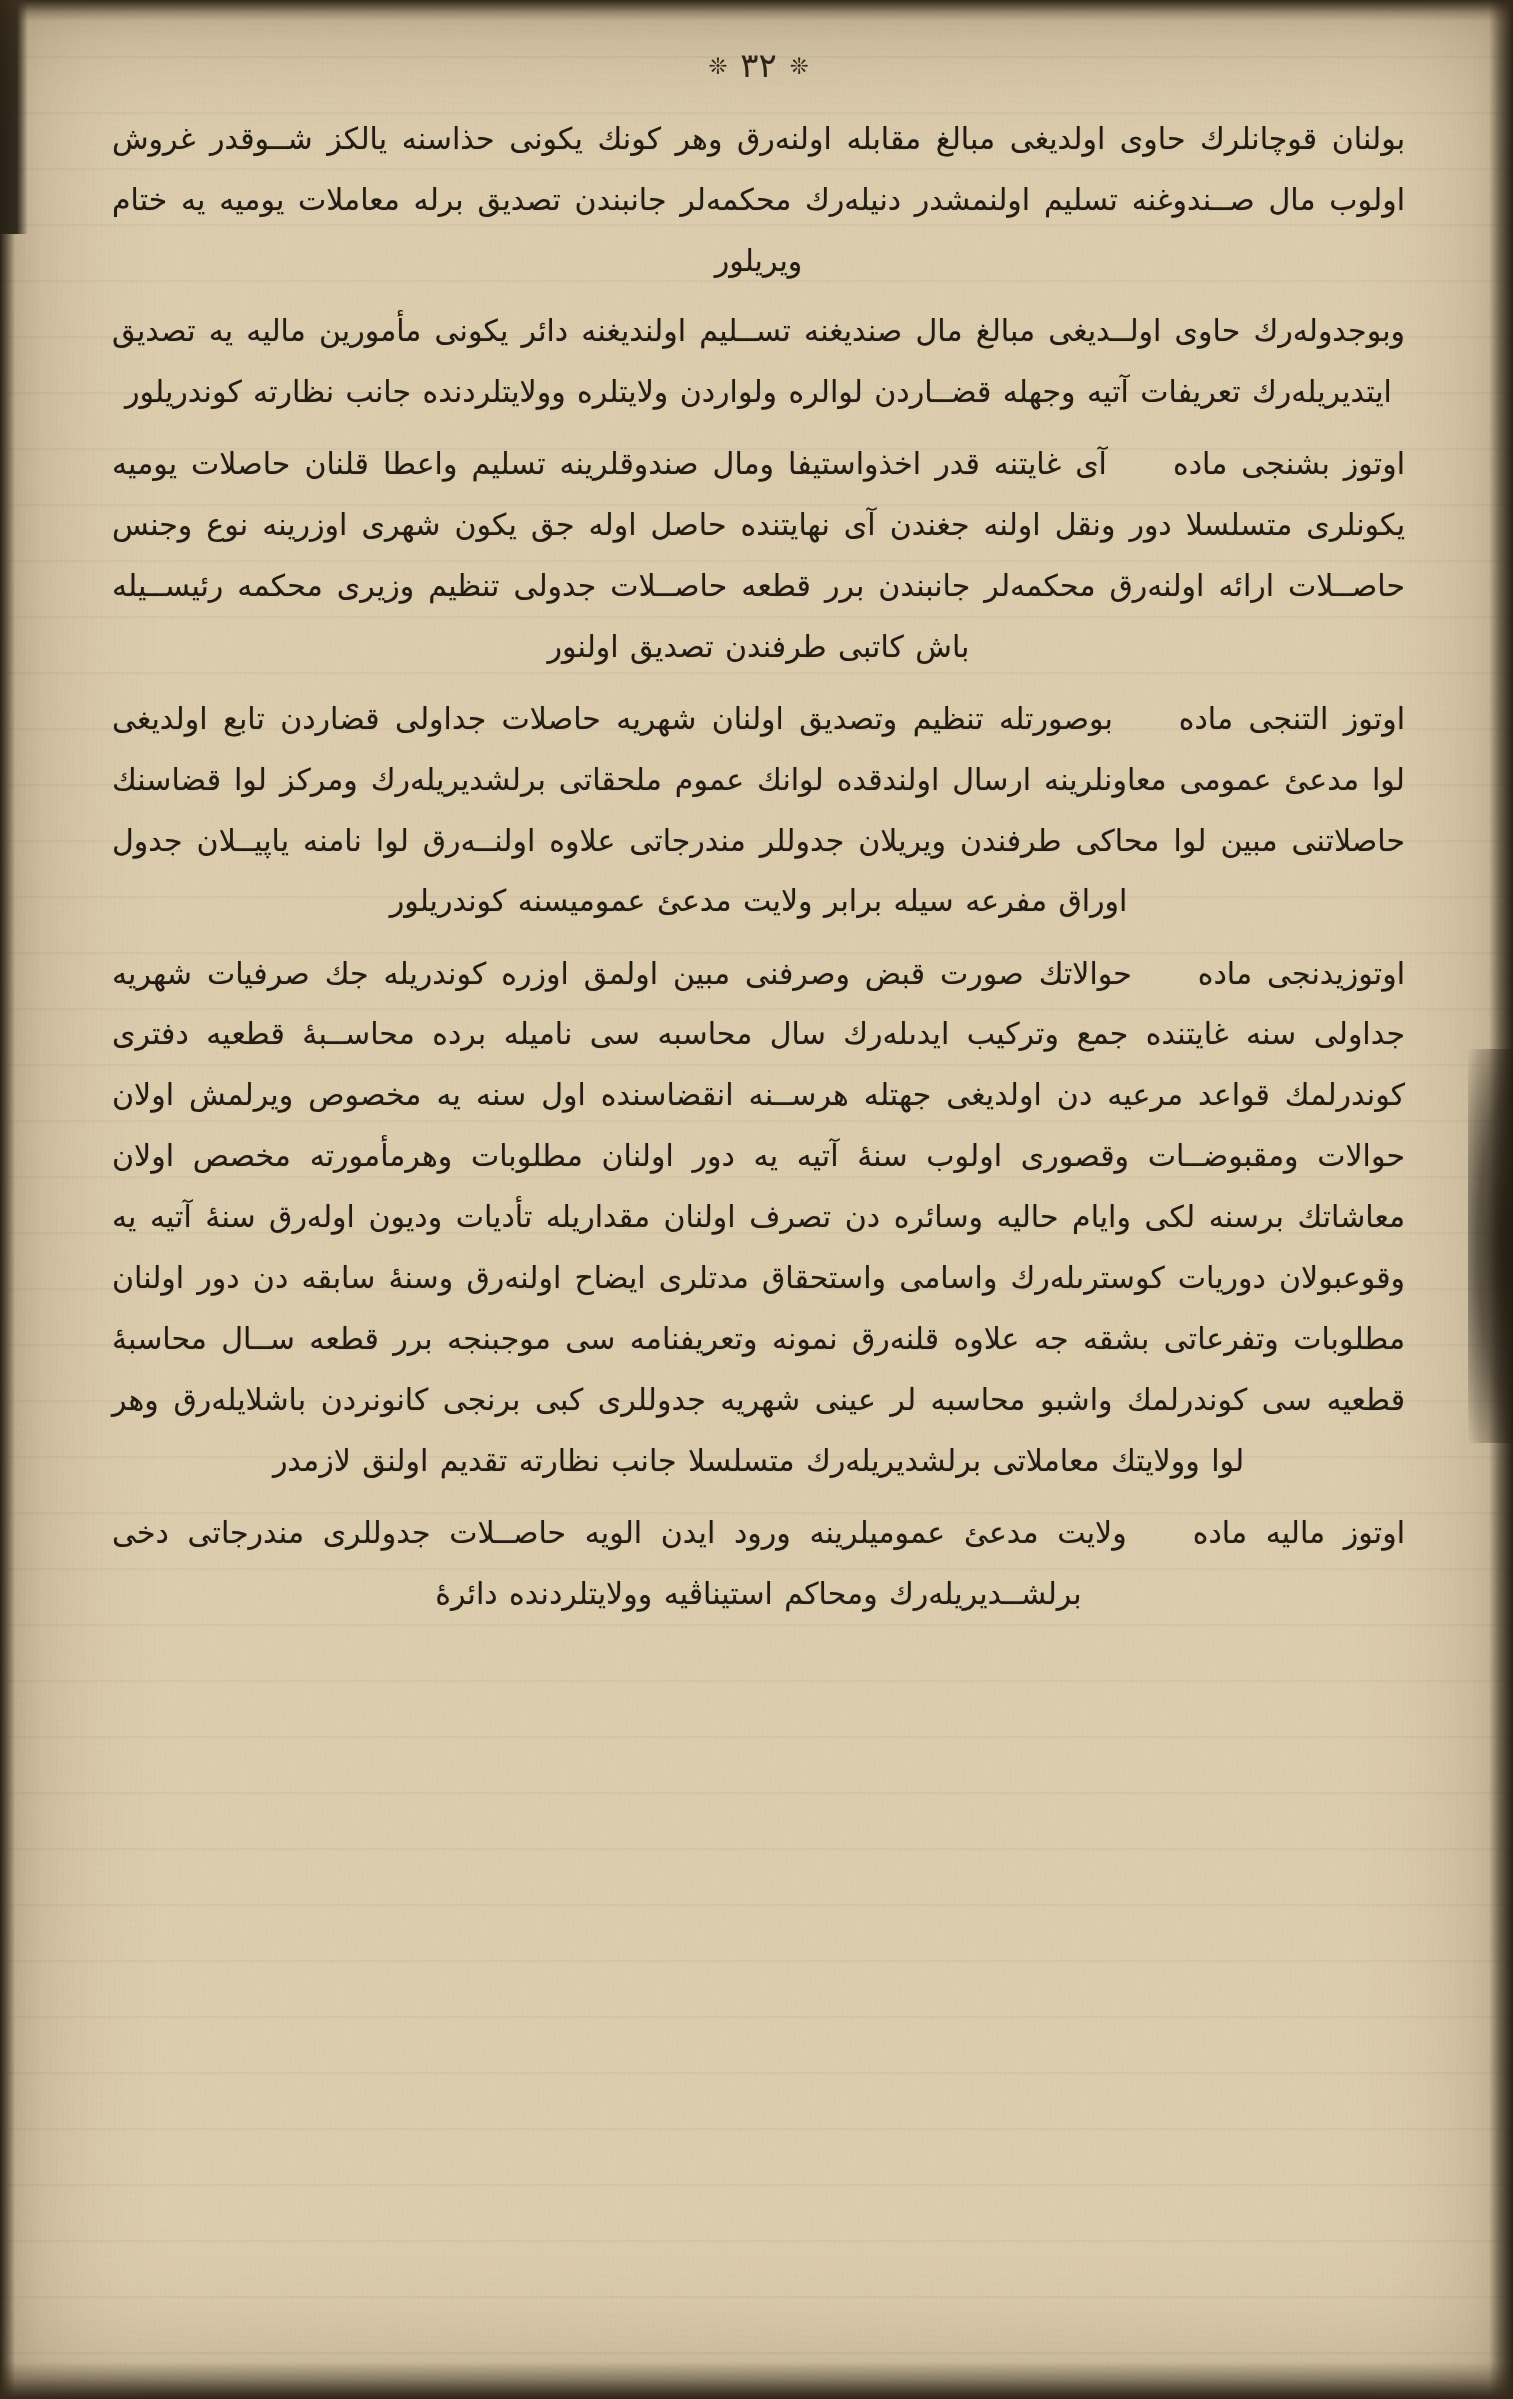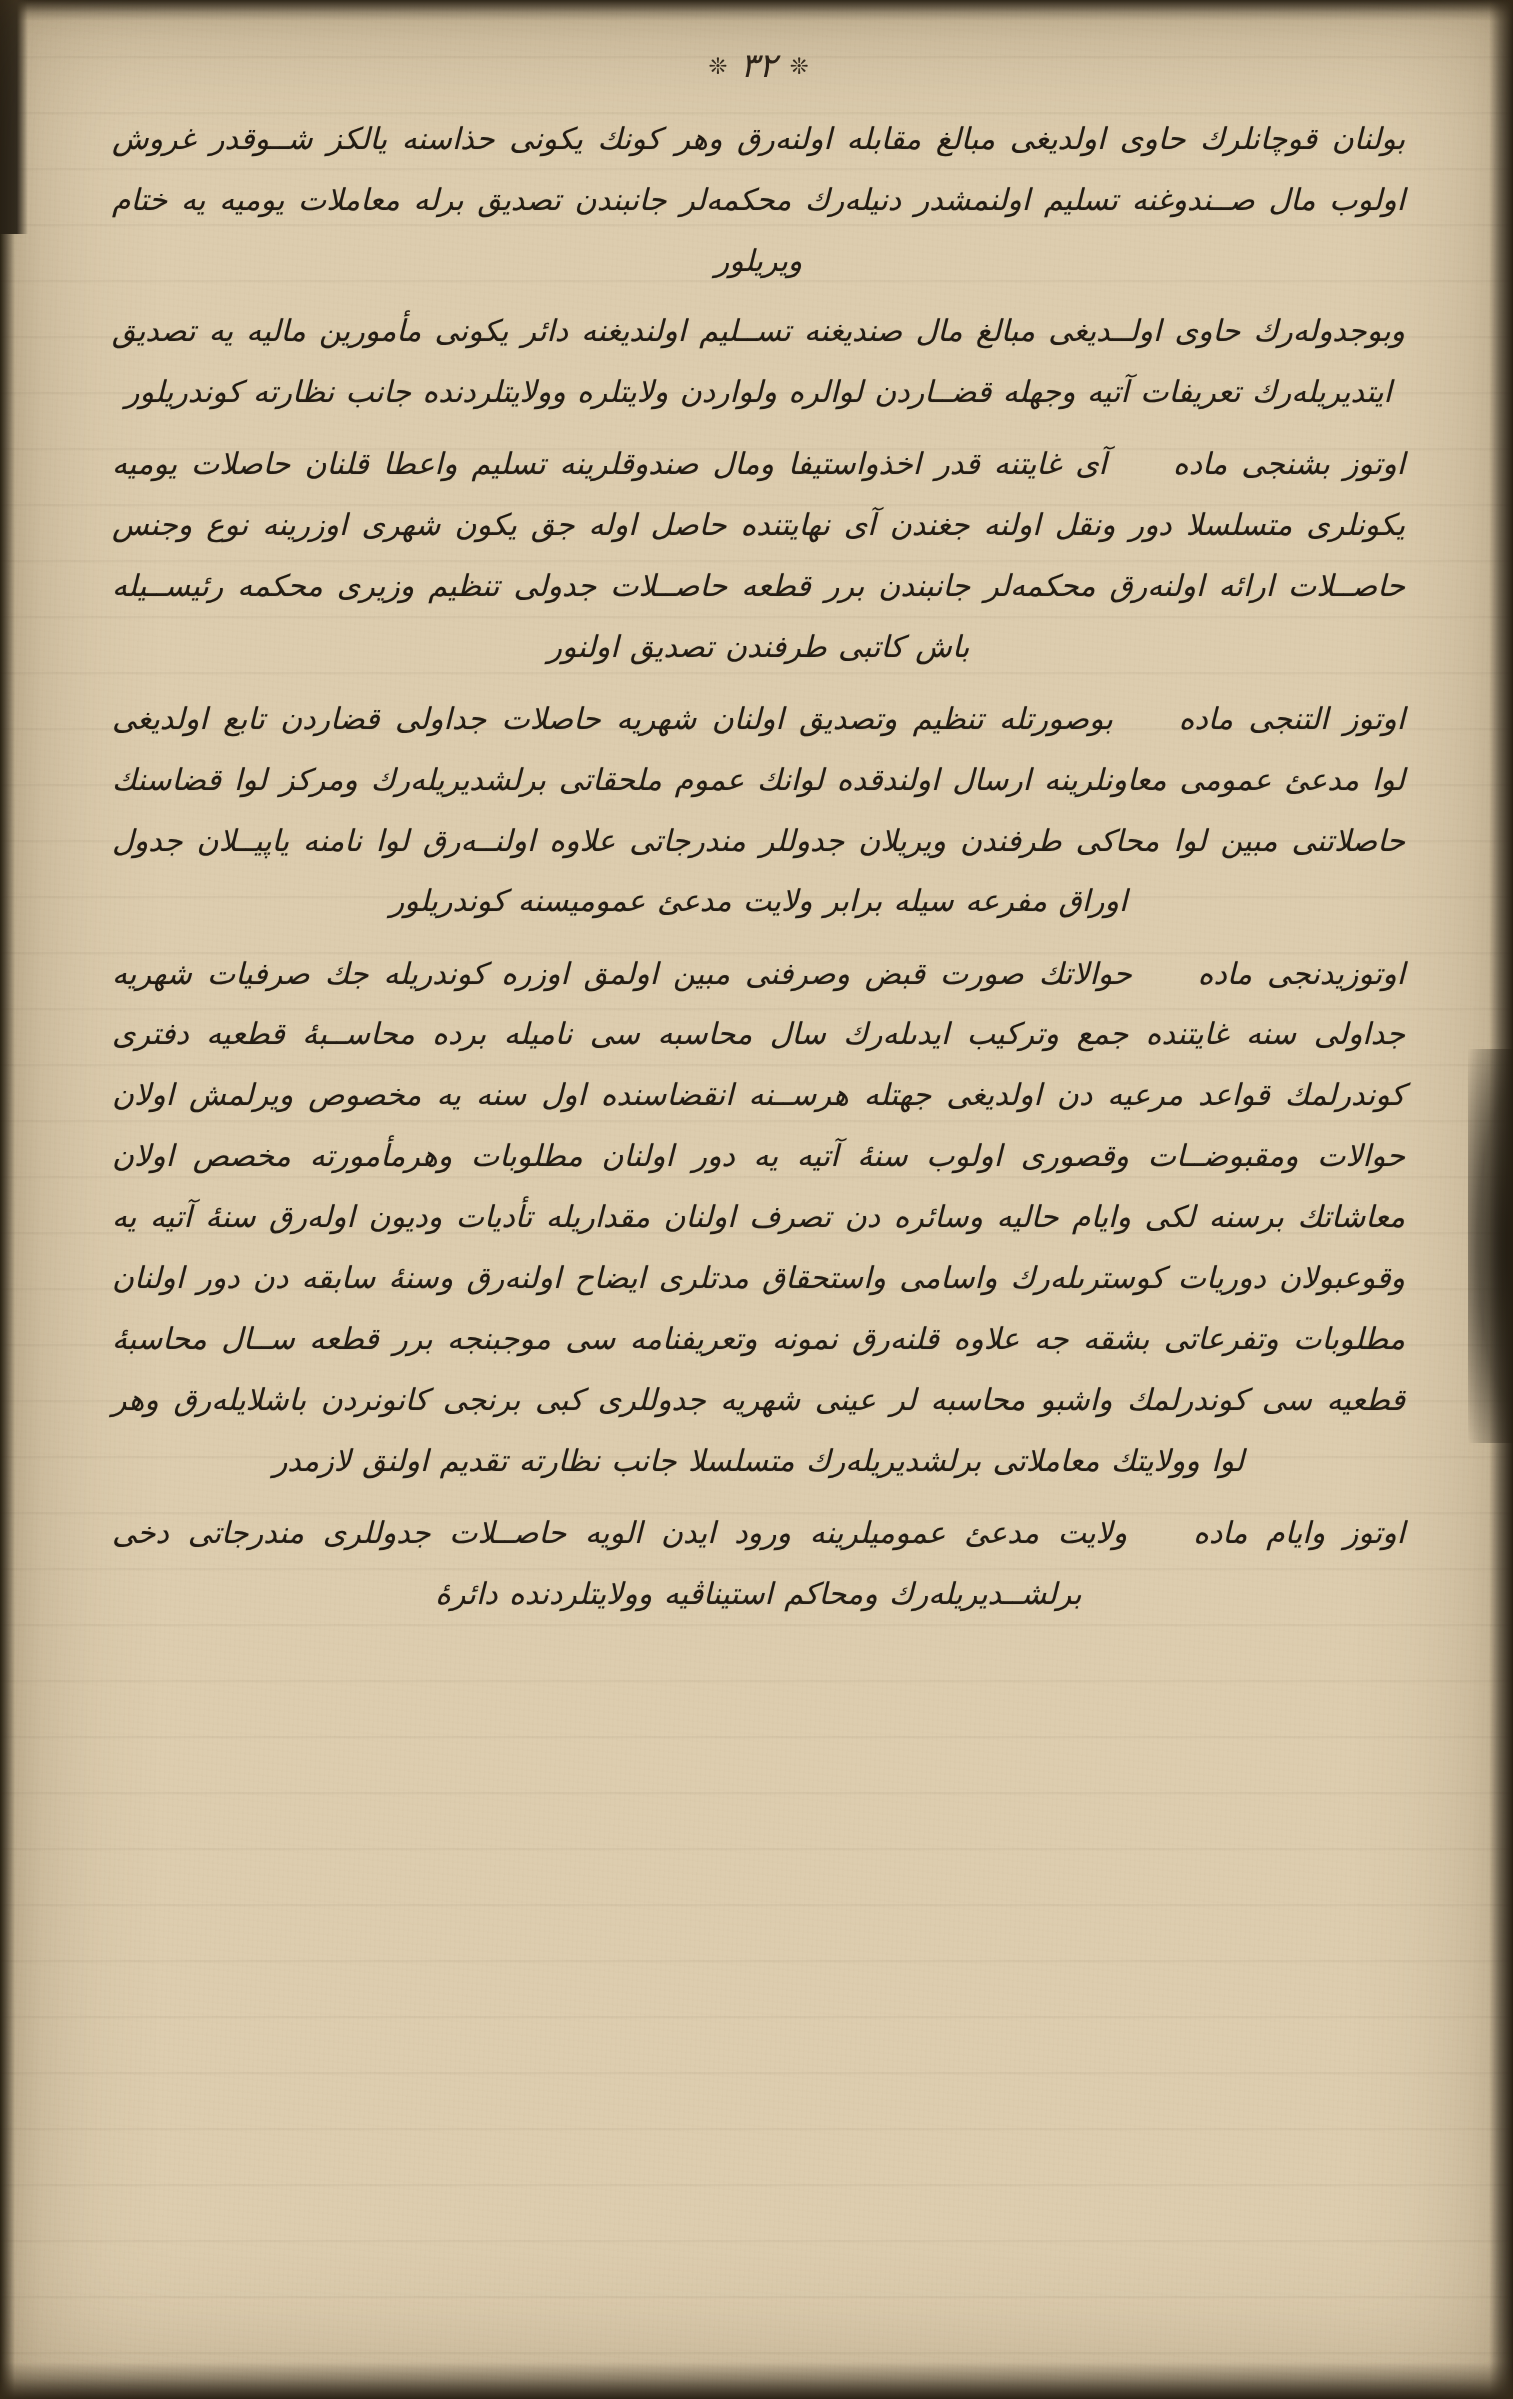--- a/index.html
+++ b/index.html
@@ -7,21 +7,20 @@
     padding: 0;
     background: #2b2b2b;
   }
   #page {
     position: relative;
     width: 1513px;
     height: 2399px;
     overflow: hidden;
     background: #c4b5fd;
     font-family: "DejaVu Sans", sans-serif;
-    font-style: italic;
   }
   
   #paper-surface {
     position: absolute;
     inset: 0;
     background:
       radial-gradient(ellipse at 18% 12%, rgba(255,250,235,0.55) 0%, rgba(255,250,235,0) 45%),
       radial-gradient(ellipse at 82% 78%, rgba(183,160,122,0.45) 0%, rgba(183,160,122,0) 55%),
       radial-gradient(ellipse at 50% 50%, #e3d5ba 0%, #d9c8a6 58%, #c9b governance 100%),
       linear-gradient(180deg, #e2d4b7 0%, #dbcbac 40%, #d3c2a2 100%);
@@ -154,21 +153,21 @@
 
     <p class="para">
       <span class="article-head">اوتوز التنجى ماده</span><span class="gap"></span><span>بوصورتله تنظيم وتصديق اولنان شهريه حاصلات جداولى قضاردن تابع اولديغى لوا مدعئ عمومى معاونلرينه ارسال اولندقده لوانك عموم ملحقاتى برلشديريلەرك ومركز لوا قضاسنك حاصلاتنى مبين لوا محاكى طرفندن ويريلان جدوللر مندرجاتى علاوه اولنــەرق لوا نامنه ياپيــلان جدول اوراق مفرعه سيله برابر ولايت مدعئ عموميسنه كوندريلور</span>
     </p>
 
     <p class="para">
       <span class="article-head">اوتوزيدنجى ماده</span><span class="gap"></span><span>حوالاتك صورت قبض وصرفنى مبين اولمق اوزره كوندريله جك صرفيات شهريه جداولى سنه غايتنده جمع وتركيب ايدىلەرك سال محاسبه سى ناميله برده محاســبهٔ قطعيه دفترى كوندرلمك قواعد مرعيه دن اولديغى جهتله هرســنه انقضاسنده اول سنه يه مخصوص ويرلمش اولان حوالات ومقبوضــات وقصورى اولوب سنهٔ آتيه يه دور اولنان مطلوبات وهرمأمورته مخصص اولان معاشاتك برسنه لكى وايام حاليه وسائره دن تصرف اولنان مقداريله تأديات وديون اولەرق سنهٔ آتيه يه وقوعبولان دوريات كوسترىلەرك واسامى واستحقاق مدتلرى ايضاح اولنەرق وسنهٔ سابقه دن دور اولنان مطلوبات وتفرعاتى بشقه جه علاوه قلنەرق نمونه وتعريفنامه سى موجبنجه برر قطعه ســال محاسبهٔ قطعيه سى كوندرلمك واشبو محاسبه لر عينى شهريه جدوللرى كبى برنجى كانونردن باشلايلەرق وهر لوا وولايتك معاملاتى برلشديريلەرك متسلسلا جانب نظارته تقديم اولنق لازمدر</span>
     </p>
 
     <p class="para">
-      <span class="article-head">اوتوز وايام ماده</span><span class="gap"></span><span>ولايت مدعئ عموميلرينه ورود ايدن الويه حاصــلات جدوللرى مندرجاتى دخى برلشــديريلەرك ومحاكم استيناڤيه وولايتلردنده دائرهٔ</span>
+      <span class="article-head">اوتوز ماليه ماده</span><span class="gap"></span><span>ولايت مدعئ عموميلرينه ورود ايدن الويه حاصــلات جدوللرى مندرجاتى دخى برلشــديريلەرك ومحاكم استيناڤيه وولايتلردنده دائرهٔ</span>
     </p>
 
   </div>
 
   <div class="scan-edge" id="edge-top"></div>
   <div class="scan-edge" id="edge-left-strip"></div>
   <div class="scan-edge" id="edge-left-top"></div>
   <div class="scan-edge" id="edge-right-strip"></div>
   <div class="scan-edge" id="edge-right-blob"></div>
   <div class="scan-edge" id="edge-bottom"></div>

